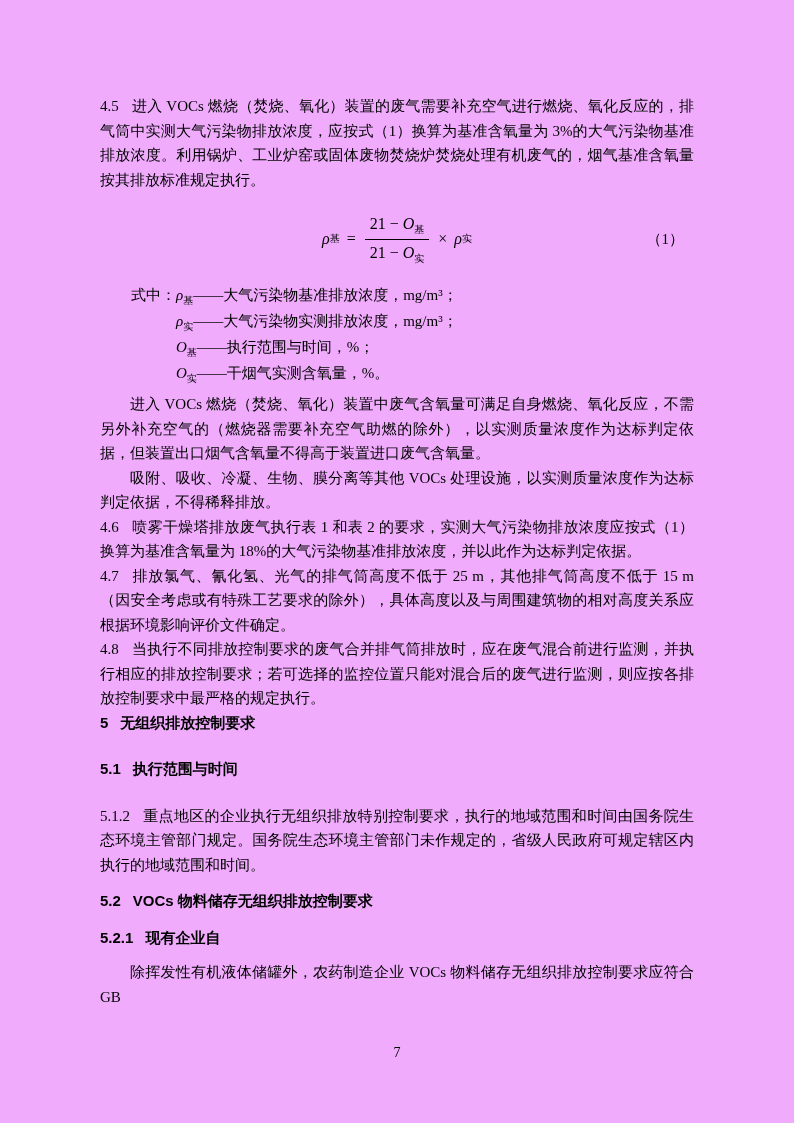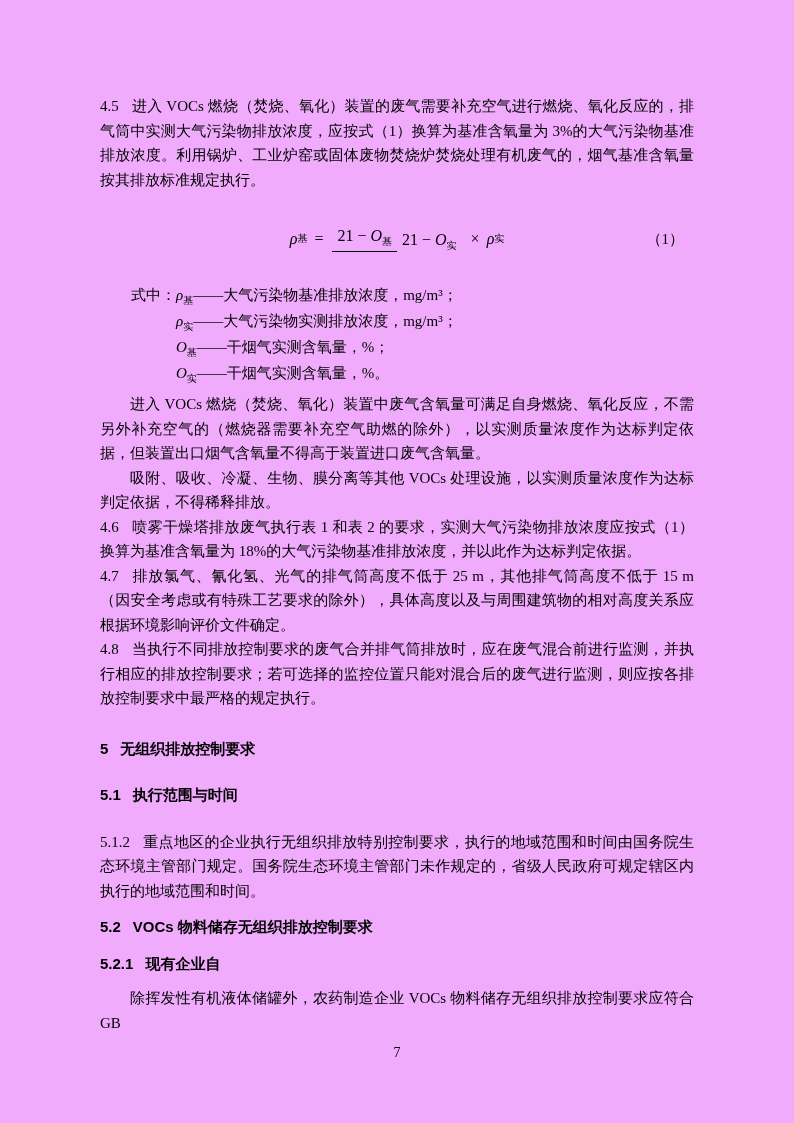--- a/index.html
+++ b/index.html
@@ -19,21 +19,21 @@
   }
   p { margin: 0; }
   .clause { text-align: justify; }
   .cnum { margin-right: 13px; }
   .indent-para { text-indent: 2em; text-align: justify; }
   .heading {
     font-family: "Liberation Sans", "DejaVu Sans", sans-serif;
     font-weight: bold;
     font-size: 15px;
   }
-  .h-section { margin-top: 26px; margin-bottom: 22px; }
+  .h-section { margin-bottom: 22px; }
   .h-sub { margin-bottom: 22px; }
   .h-sub2 { margin-top: 12px; margin-bottom: 10px; }
   .heading .cnum { margin-right: 12px; }
 
   
   .formula-block {
     position: relative;
     margin: 14px 0 10px 0;
     min-height: 66px;
     display: flex;
@@ -44,20 +44,21 @@
     display: inline-flex;
     align-items: center;
     font-size: 16px;
     line-height: 1.25;
   }
   .it { font-style: italic; }
   .op { margin: 0 7px; }
   sub { font-size: 10px; line-height: 1; }
   .frac {
     display: inline-flex;
+    flex-direction: column;
     align-items: center;
     margin: 0 2px;
   }
   .frac .fnum { padding: 0 5px 3px 5px; border-bottom: 1px solid #000; white-space: nowrap; }
   .frac .fden { padding: 3px 5px 0 5px; white-space: nowrap; }
   .formula-no {
     position: absolute;
     right: 10px;
     top: 50%;
     transform: translateY(-50%);
@@ -98,21 +99,21 @@
         <span class="op">×</span>
         <span class="it">ρ</span>
         <sub>实</sub>
       </span>
     <span class="formula-no">（1）</span>
   </div>
 
   <div class="where">
     <p class="where-line first"><span class="where-intro">式中：</span><span class="it">ρ</span><sub>基</sub><span>——大气污染物基准排放浓度，mg/m³；</span></p>
     <p class="where-line"><span class="it">ρ</span><sub>实</sub><span>——大气污染物实测排放浓度，mg/m³；</span></p>
-    <p class="where-line"><span class="it">O</span><sub>基</sub><span>——干烟气实测含氧量，%；</span></p>
+    <p class="where-line"><span class="it">O</span><sub>基</sub><span>——执行范围与时间，%；</span></p>
     <p class="where-line"><span class="it">O</span><sub>实</sub><span>——干烟气实测含氧量，%。</span></p>
   </div>
 
   <p class="indent-para">进入 VOCs 燃烧（焚烧、氧化）装置中废气含氧量可满足自身燃烧、氧化反应，不需另外补充空气的（燃烧器需要补充空气助燃的除外），以实测质量浓度作为达标判定依据，但装置出口烟气含氧量不得高于装置进口废气含氧量。</p>
   <p class="indent-para">吸附、吸收、冷凝、生物、膜分离等其他 VOCs 处理设施，以实测质量浓度作为达标判定依据，不得稀释排放。</p>
 
   <p class="clause"><span class="cnum">4.6</span><span>喷雾干燥塔排放废气执行表 1 和表 2 的要求，实测大气污染物排放浓度应按式（1）换算为基准含氧量为 18%的大气污染物基准排放浓度，并以此作为达标判定依据。</span></p>
 
   <p class="clause"><span class="cnum">4.7</span><span>排放氯气、氰化氢、光气的排气筒高度不低于 25 m，其他排气筒高度不低于 15 m（因安全考虑或有特殊工艺要求的除外），具体高度以及与周围建筑物的相对高度关系应根据环境影响评价文件确定。</span></p>
 

